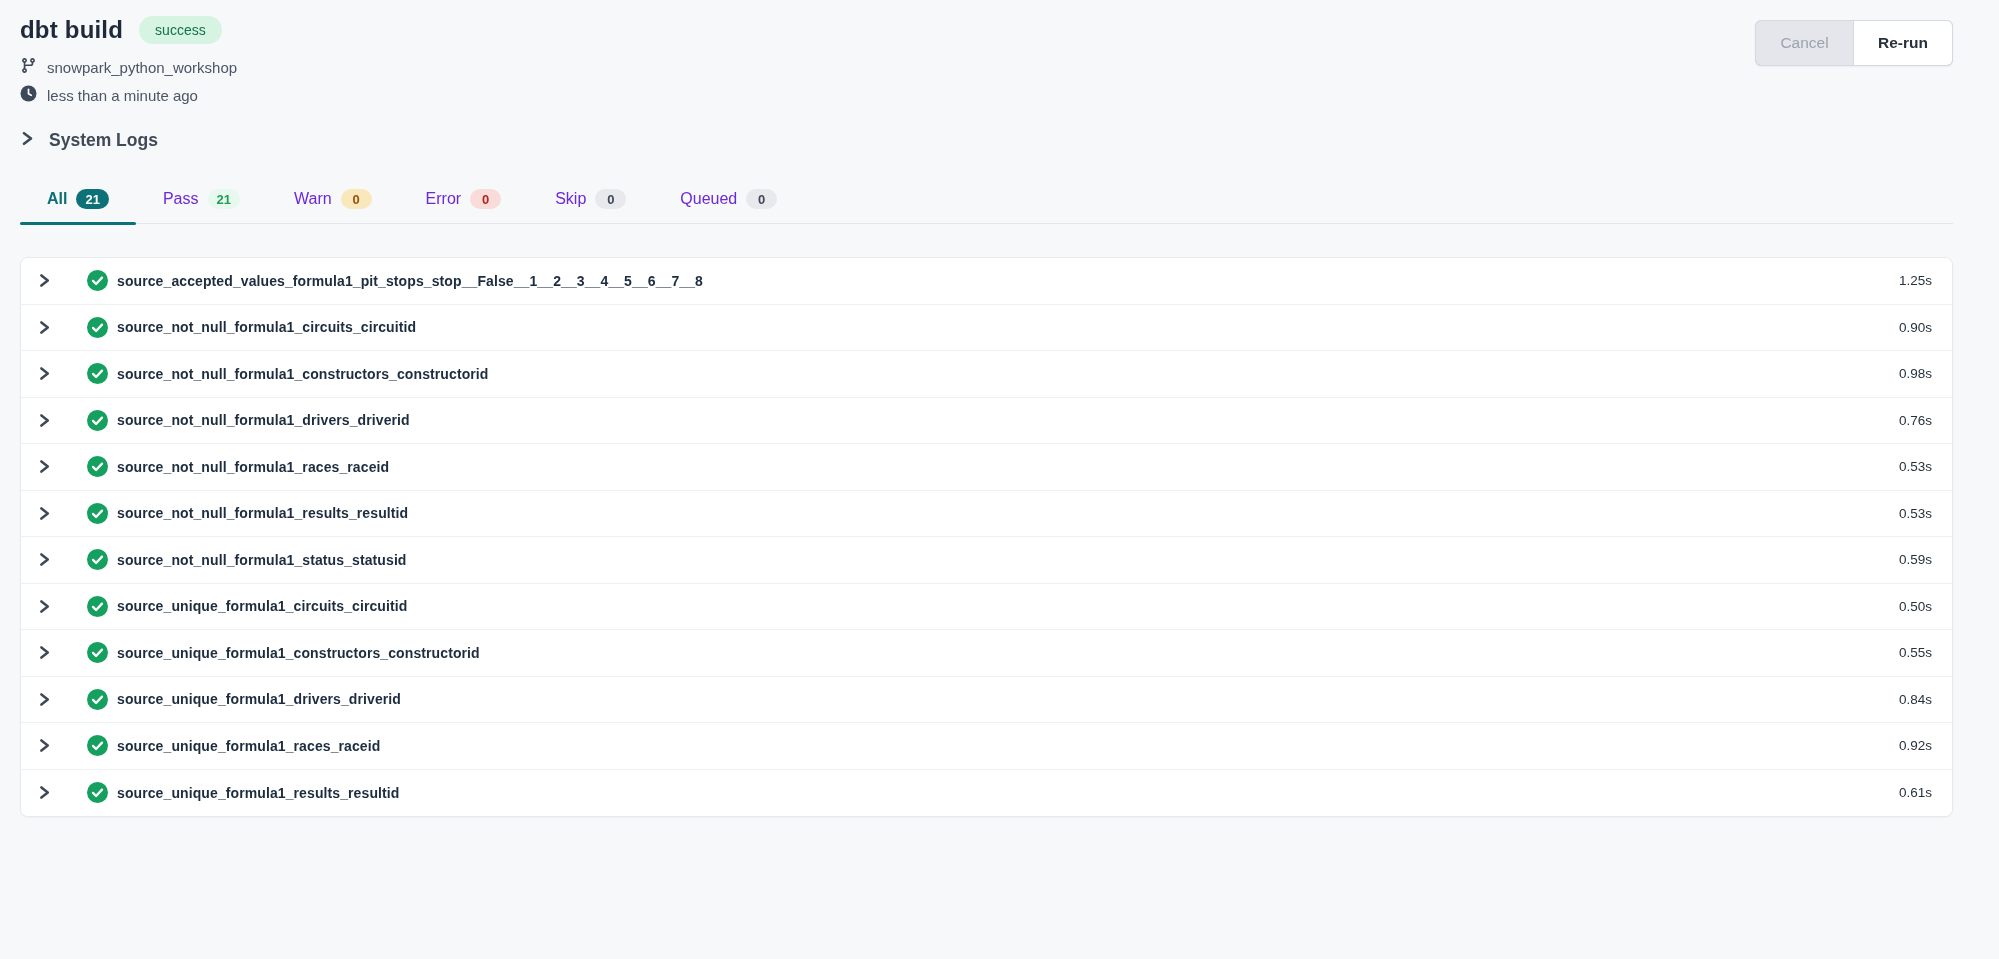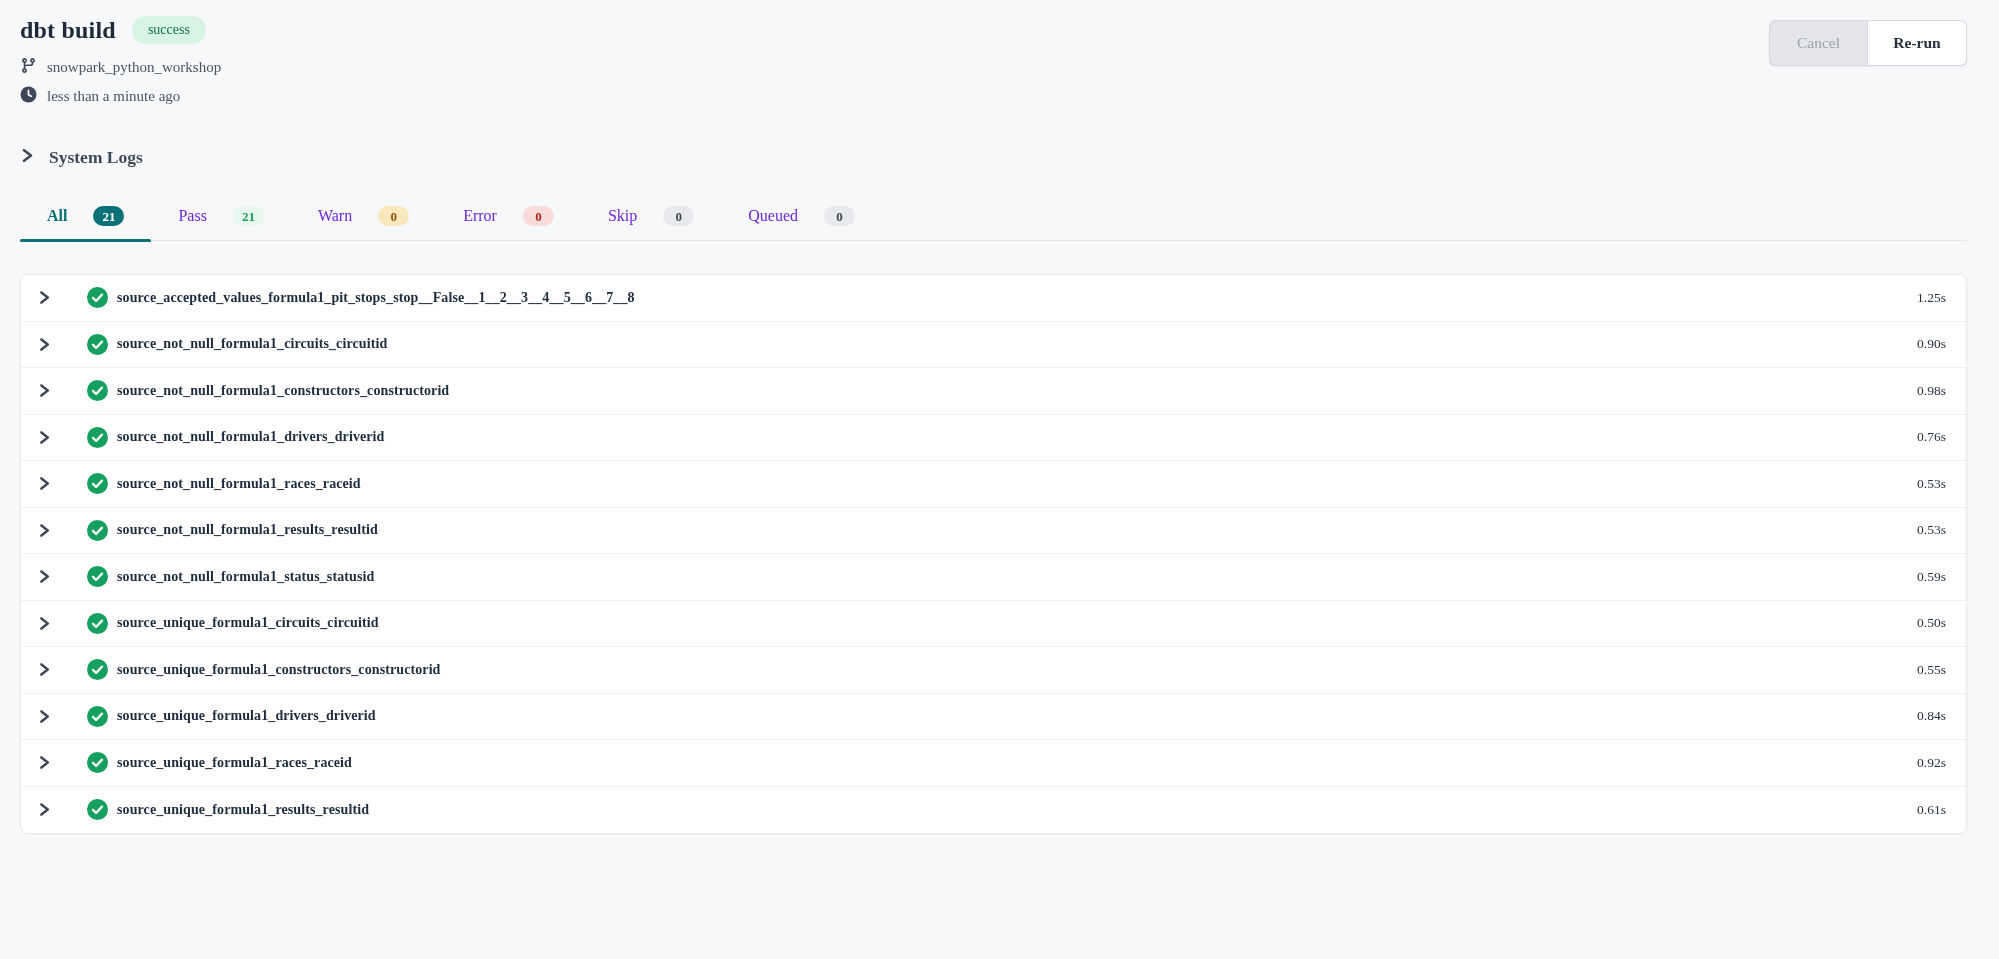--- a/index.html
+++ b/index.html
@@ -2,21 +2,21 @@
 <html><head>
 <meta charset="utf-8">
 <style>
   * { margin:0; padding:0; box-sizing:border-box; }
   html,body { width:1999px; height:959px; overflow:hidden; }
   body {
     background:#f7f8fa;
     font-family:"Liberation Sans", sans-serif;
     color:#1d2b3e;
   }
-  .content { padding:16px 32px 0 20px;font-family:Liberation Serif, serif; }
+  .content { padding:16px 46px 0 20px; }
 
   
   .header { display:flex; justify-content:space-between; align-items:flex-start; }
   .title-row { display:flex; align-items:center; gap:16px; }
   .page-title { font-size:24px; font-weight:bold; color:#1e2a3b; letter-spacing:.2px; }
   .status-badge {
     background:#d7f4e3; color:#11724e; font-size:14px;
     padding:7px 16px; border-radius:999px; line-height:1;
   }
   .meta { margin-top:13px; }
@@ -29,27 +29,27 @@
   }
   .btn {
     height:44px; min-width:98px; padding:0 22px; font-size:15.5px;
     display:flex; align-items:center; justify-content:center;
     border:none; cursor:pointer; font-family:inherit;
   }
   .btn-cancel { background:#e4e6eb; color:#9ba3b0; border-right:1px solid #d6dae0; }
   .btn-rerun { background:#ffffff; color:#27303d; font-weight:bold; }
 
   
-  .system-logs { display:flex; align-items:flex-end; gap:14px; margin-top:32px; cursor:pointer; }
+  .system-logs { display:flex; align-items:flex-end; gap:14px; margin-top:17px; cursor:pointer; }
   .system-logs-label { font-size:17.5px; font-weight:bold; color:#3f4a59; }
 
   
   .tabbar { display:flex; margin-top:38px; border-bottom:1px solid #e4e6ea; }
   .tab {
-    display:flex; align-items:center; gap:26px; padding:0 27px 14px 27px;
+    display:flex; align-items:center; gap:9px; padding:0 27px 14px 27px;
     cursor:pointer; position:relative;
   }
   .tab-label { font-size:16px; color:#6d28d9; }
   .tab.active .tab-label { color:#0b7075; font-weight:bold; }
   .tab.active::after {
     content:""; position:absolute; left:0; right:0; bottom:-2px; height:3px;
     background:#0c7277; border-radius:2px;
   }
   .count-pill {
     min-width:31px; height:20px; padding:0 9px; border-radius:14px;

